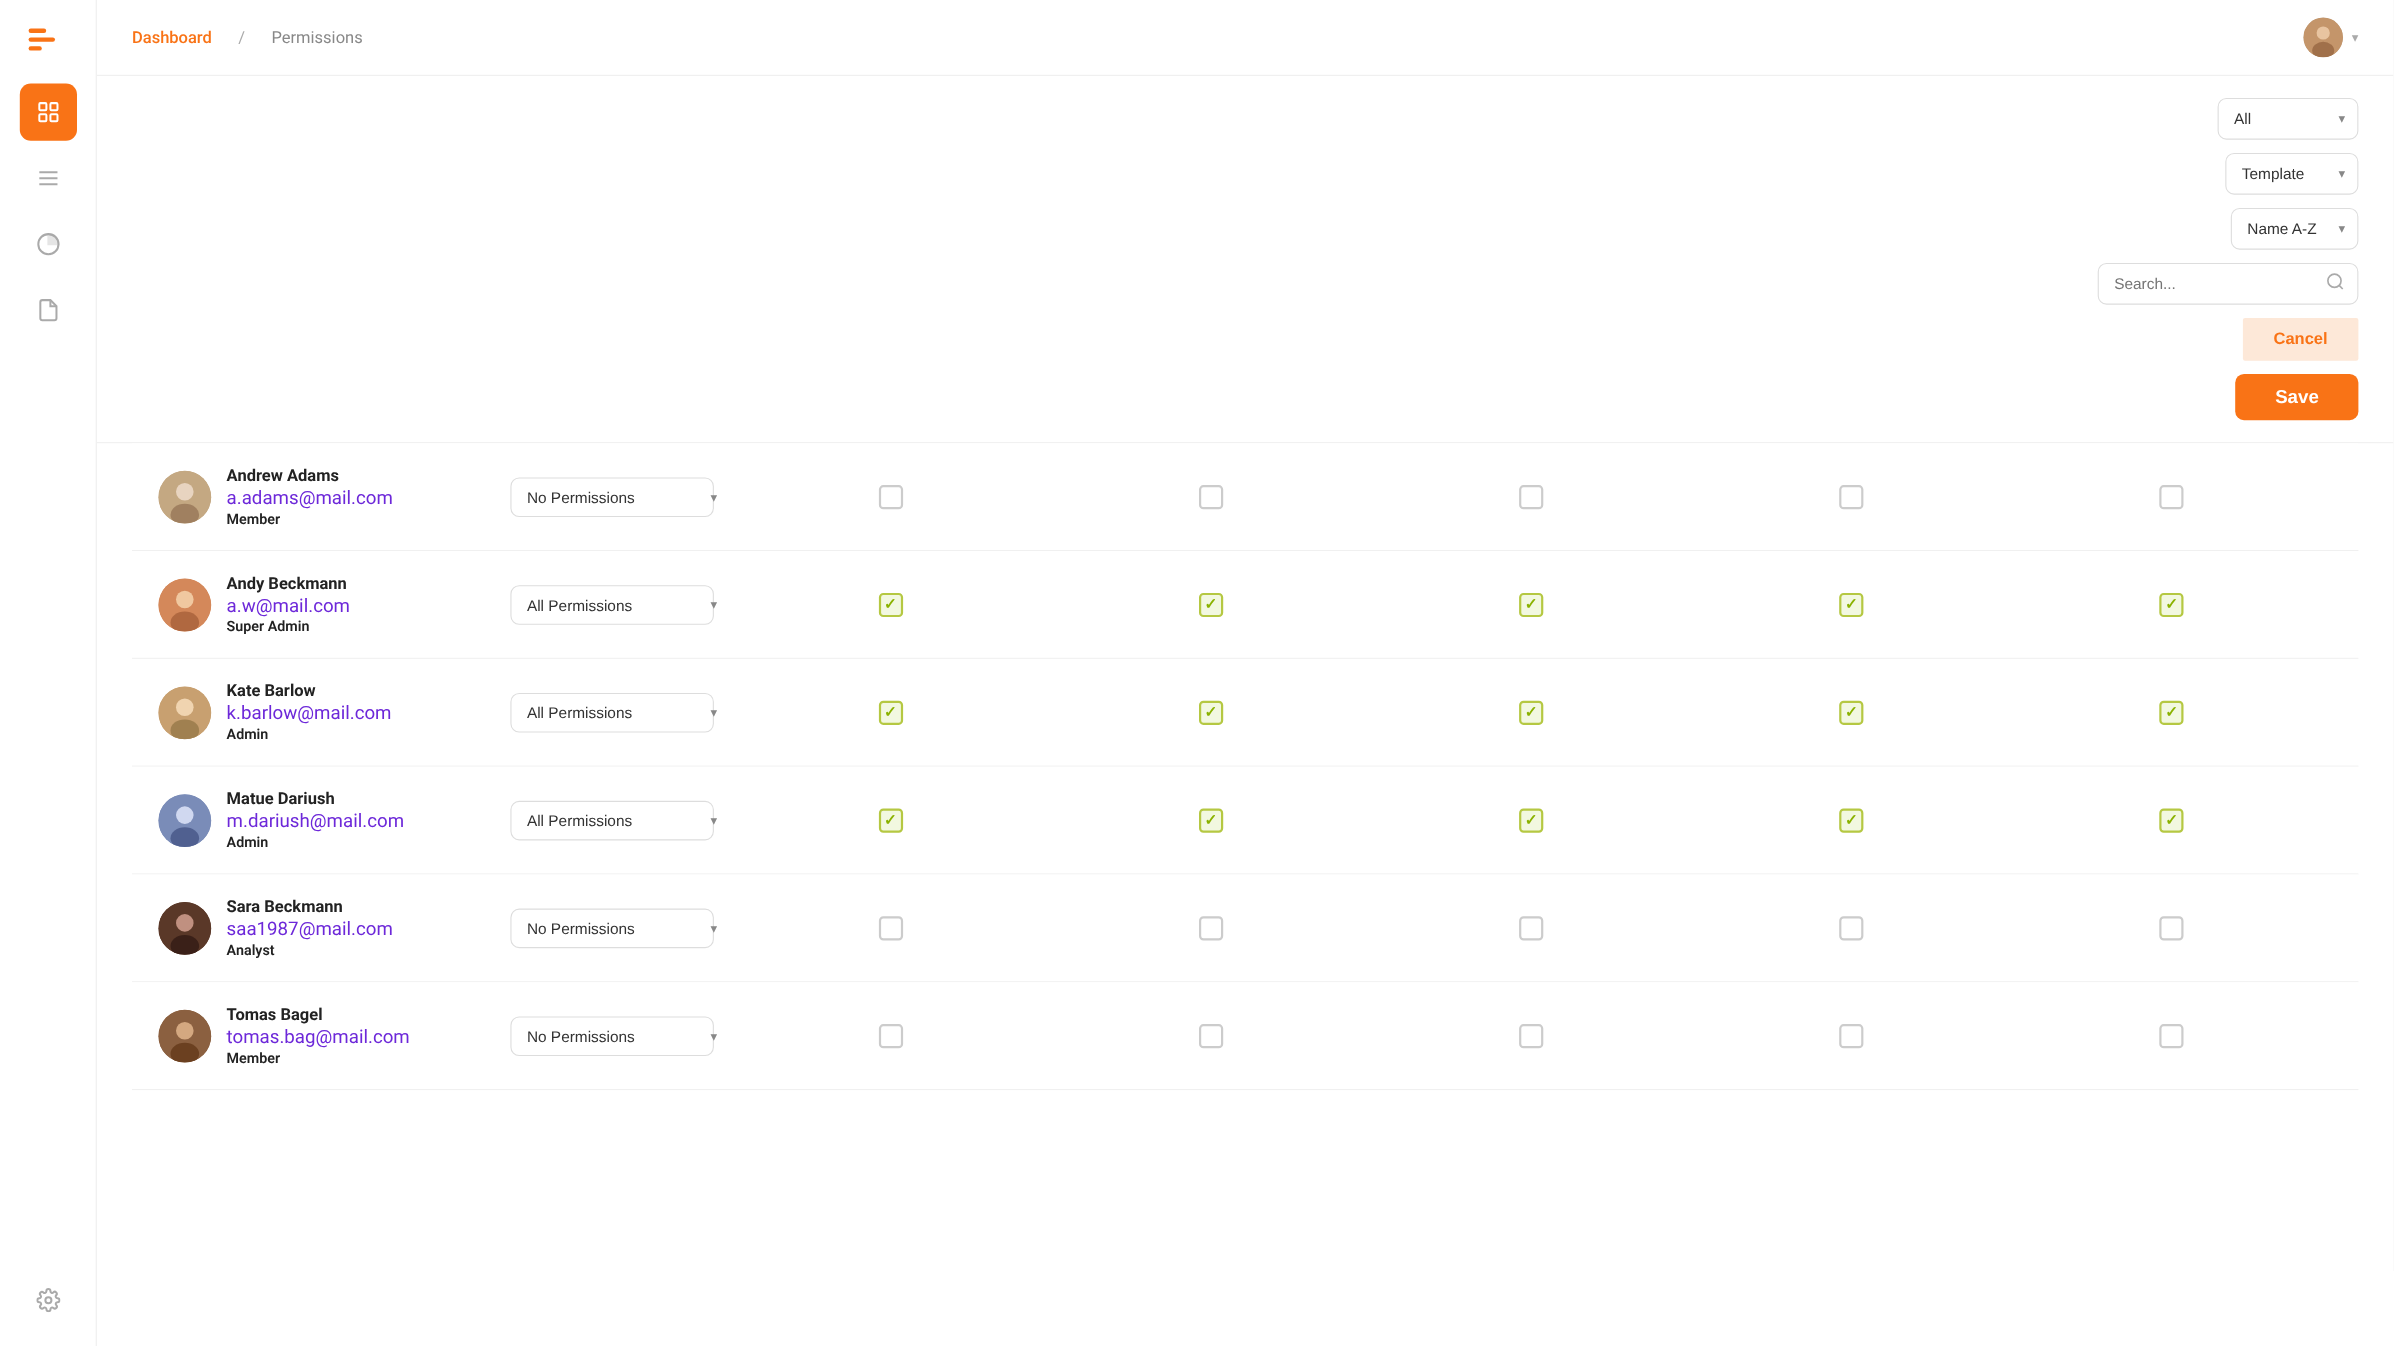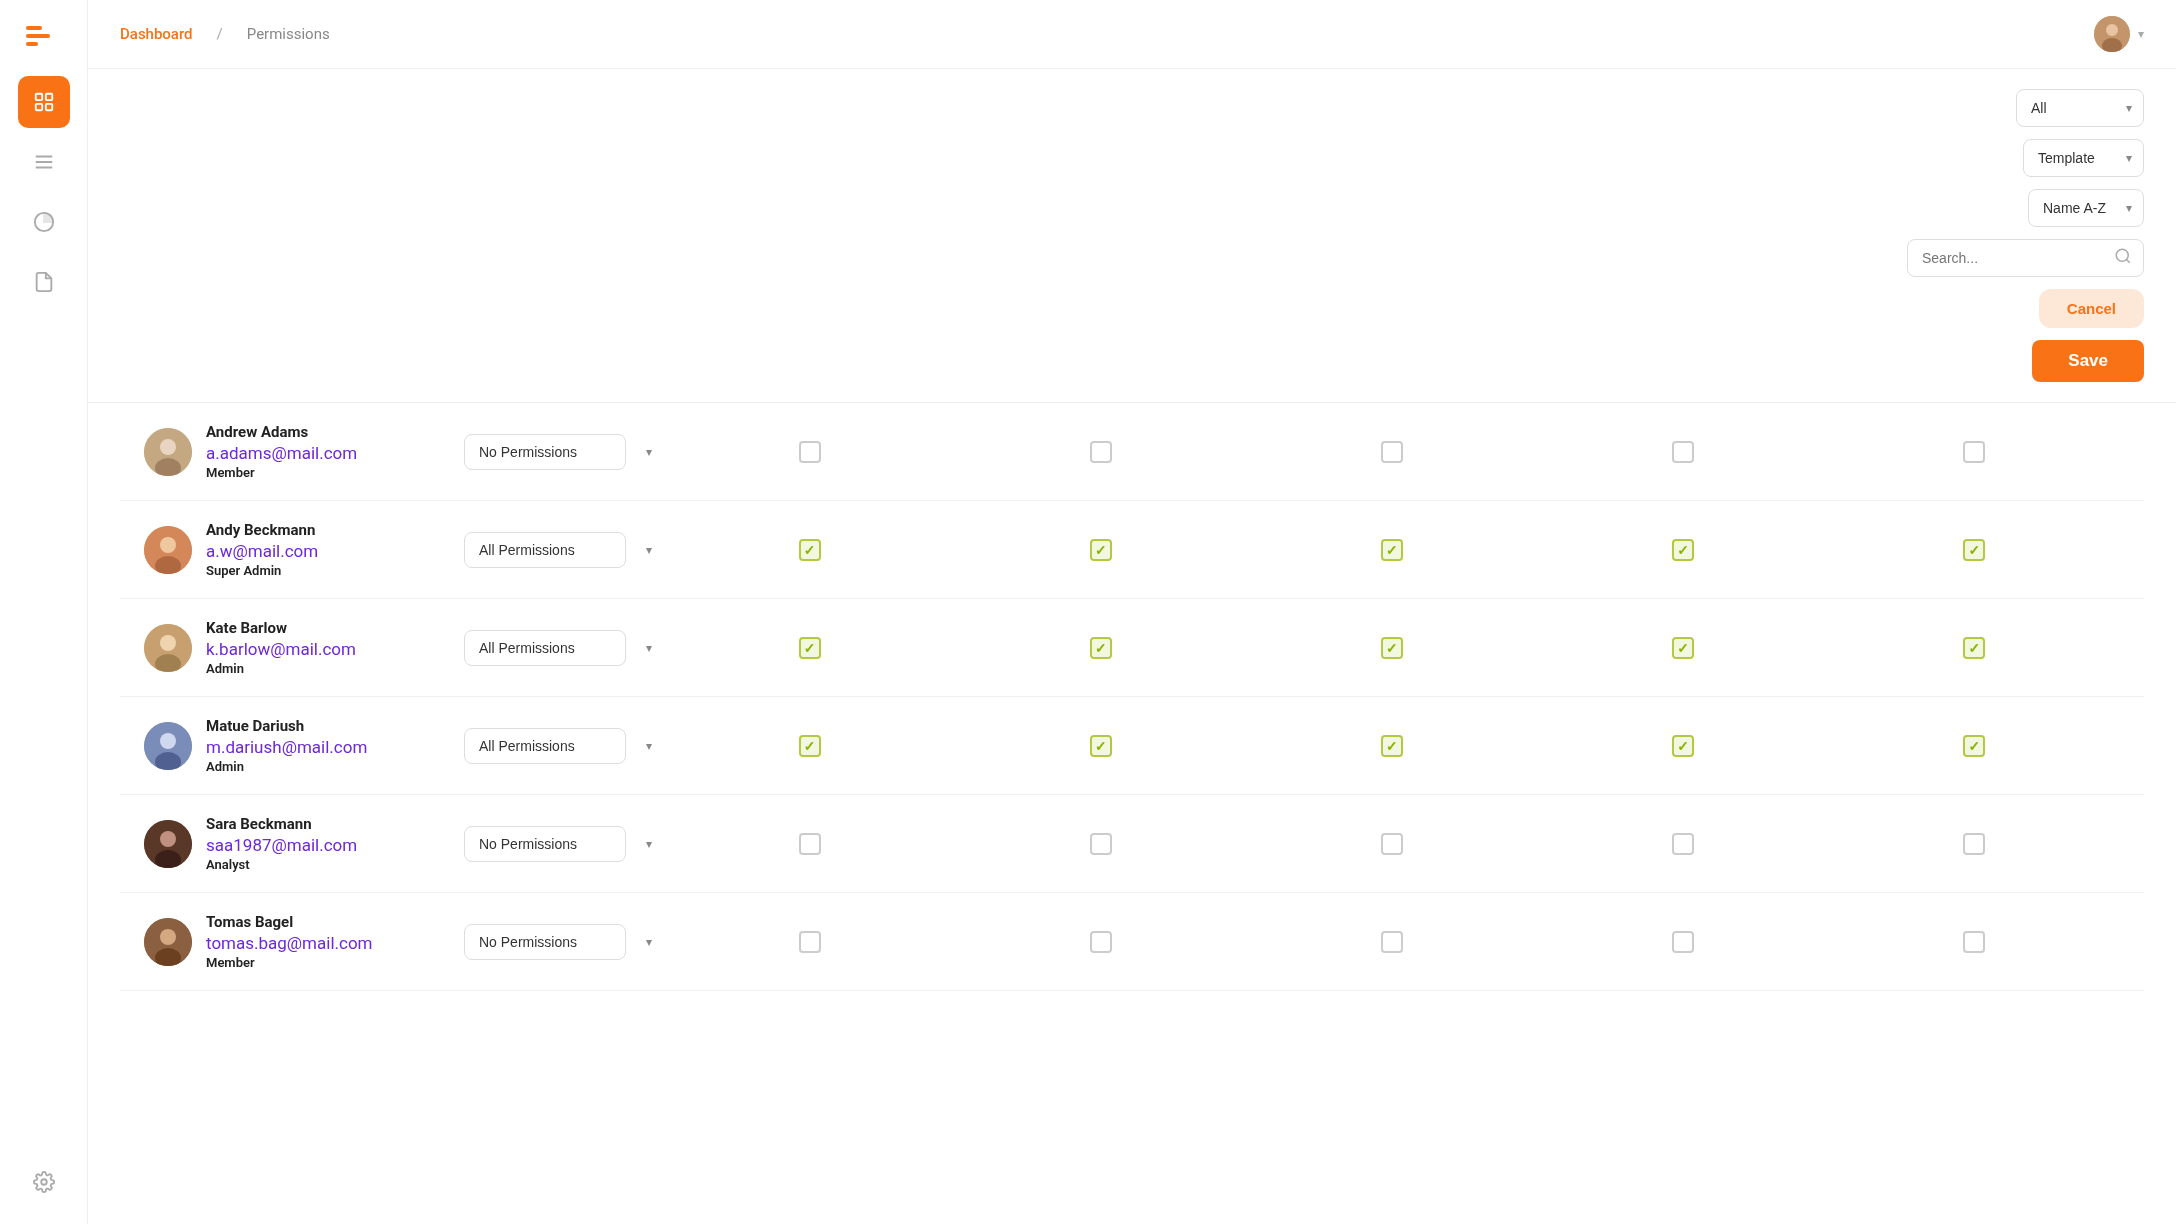--- a/index.html
+++ b/index.html
@@ -141,21 +141,21 @@
       position: absolute;
       right: 12px;
       top: 50%;
       transform: translateY(-50%);
       color: #aaa;
     }
     .btn-cancel {
       background: #fde8d8;
       color: #f97316;
       border: none;
-      border-radius: 12px;
+      border-radius: 2px;
       padding: 11px 28px;
       font-size: 15px;
       font-weight: 600;
       cursor: pointer;
       margin-left: auto;
     }
     .btn-save {
       background: #f97316;
       color: #fff;
       border: none;
@@ -227,21 +227,21 @@
     .perm-select {
       appearance: none;
       border: 1.5px solid #ddd;
       border-radius: 8px;
       padding: 9px 32px 9px 14px;
       font-size: 14px;
       color: #333;
       background: #fff;
       cursor: pointer;
       outline: none;
-      width: 162px;
+      width: 185px;
     }
 
     .checkbox-cell {
       display: flex;
       align-items: center;
       justify-content: center;
     }
     .checkbox-empty {
       width: 22px;
       height: 22px;

